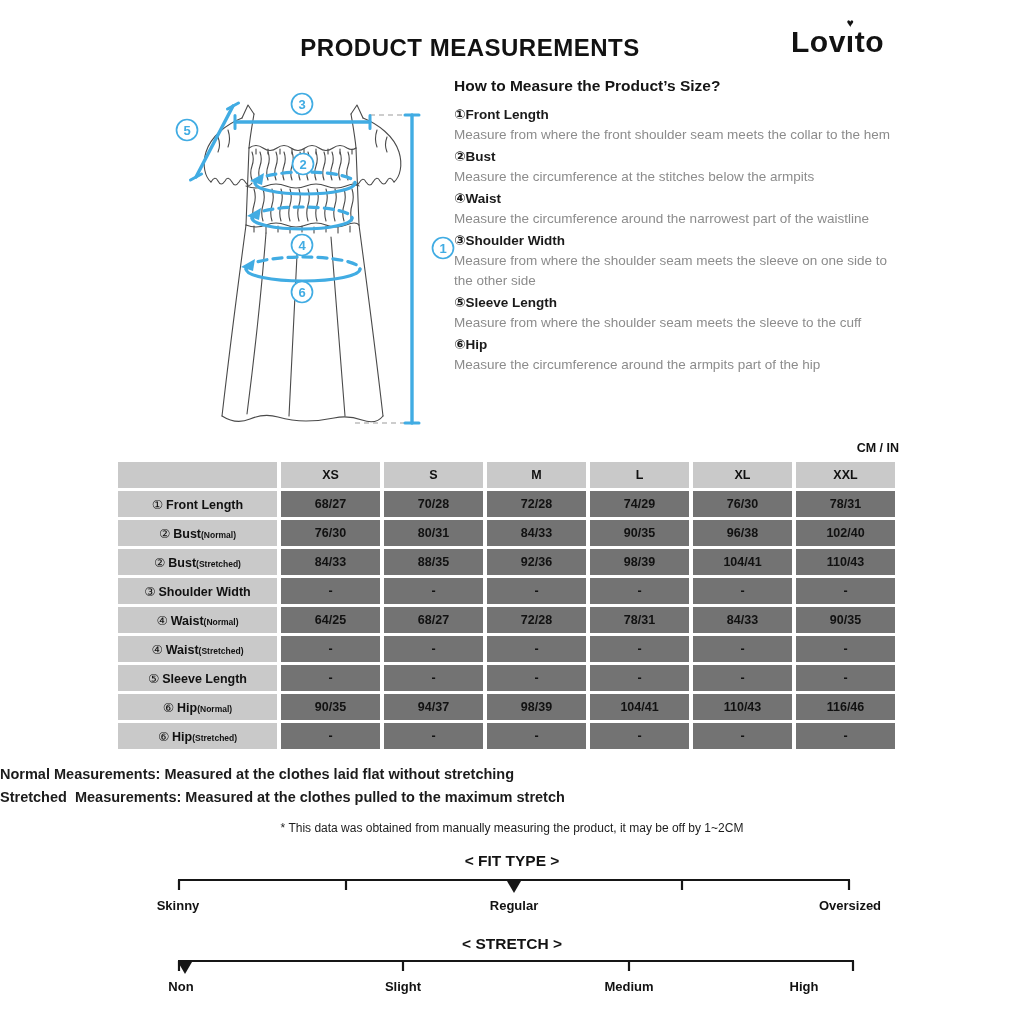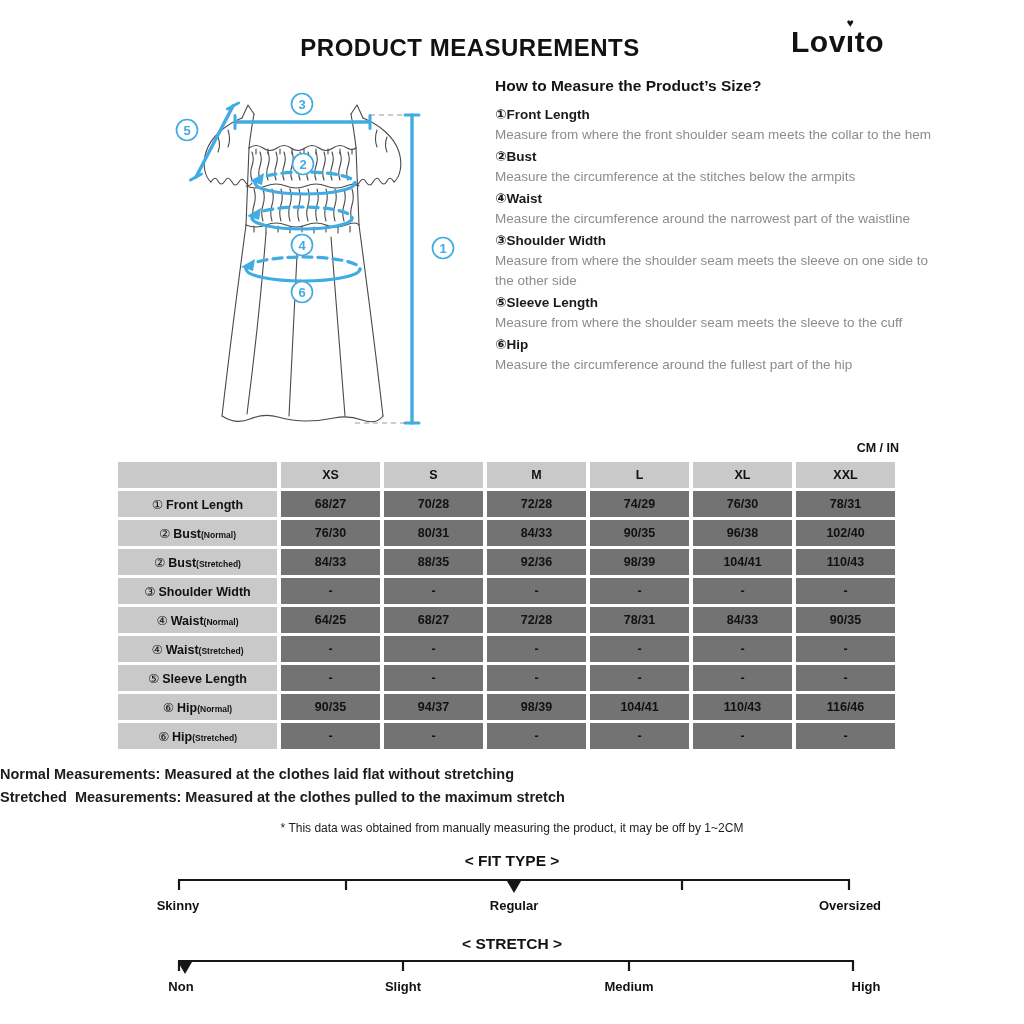--- a/index.html
+++ b/index.html
@@ -8,21 +8,21 @@
   .page { position:relative; width:1024px; height:1024px; background:#fff; overflow:hidden; }
   .abs { position:absolute; }
 
   
   .title { top:34px; left:0; width:940px; text-align:center; font-size:24px; font-weight:800; letter-spacing:0.5px; color:#121212; }
   .brand { top:25px; left:791px; font-size:30px; font-weight:800; letter-spacing:0.5px; color:#121212; }
   .brand .i-wrap { position:relative; display:inline-block; }
   .brand .heart { position:absolute; left:50%; top:-8px; transform:translateX(-50%); font-size:12px; line-height:12px; }
 
   
-  .howto { top:77px; left:495px; width:438px; }
+  .howto { top:77px; left:454px; width:438px; }
   .howto h2 { margin:0 0 9px 0; font-size:15.5px; font-weight:700; color:#151515; }
   .mi { margin:0; }
   .mi-name { font-size:13.5px; font-weight:700; line-height:20px; color:#1a1a1a; }
   .mi-desc { font-size:13.5px; color:#8c8c8c; line-height:20px; margin:0 0 1px 0; }
   .circ { font-family:"DejaVu Sans",sans-serif; }
 
   
   .unit { top:441px; left:114px; width:785px; text-align:right; font-size:12.5px; font-weight:700; }
   table.sizes { position:absolute; top:459px; left:114px; border-collapse:separate; border-spacing:4px 3px; }
   table.sizes td { height:26px; font-size:12.5px; font-weight:700; text-align:center; padding:0; color:#111; }
@@ -158,21 +158,21 @@
     <div class="mi">
       <div class="mi-name"><span class="circ">③</span><span>Shoulder Width</span></div>
       <p class="mi-desc">Measure from where the shoulder seam meets the sleeve on one side to the other side</p>
     </div>
     <div class="mi">
       <div class="mi-name"><span class="circ">⑤</span><span>Sleeve Length</span></div>
       <p class="mi-desc">Measure from where the shoulder seam meets the sleeve to the cuff</p>
     </div>
     <div class="mi">
       <div class="mi-name"><span class="circ">⑥</span><span>Hip</span></div>
-      <p class="mi-desc">Measure the circumference around the fullest part of the hip</p>
+      <p class="mi-desc">Measure the circumference around the armpits part of the hip</p>
     </div>
   </div>
 
   <div class="abs unit">CM / IN</div>
 
   <table class="sizes">
     <tbody>
         <tr>
       <td class="corner"></td>
       <td class="colhead val" style="background:#c9c9c9">XS</td>
@@ -282,15 +282,15 @@
 
   <div class="abs scale-title stretch-title">&lt; STRETCH &gt;</div>
   <svg class="abs scale" style="top:959px; left:178px;" width="676" height="18">
     <path d="M0 2 H676" stroke="#161616" stroke-width="2.2" fill="none"></path>
     <path d="M1 2 V12 M225 2 V12 M451 2 V12 M675 2 V12" stroke="#161616" stroke-width="2.2" fill="none"></path>
     <polygon points="0,3 14,3 7,15" fill="#161616"></polygon>
   </svg>
   <span class="abs scale-label" style="top:979px; left:181px;">Non</span>
   <span class="abs scale-label" style="top:979px; left:403px;">Slight</span>
   <span class="abs scale-label" style="top:979px; left:629px;">Medium</span>
-  <span class="abs scale-label" style="top:979px; left:866px;">High</span>
+  <span class="abs scale-label" style="top:979px; left:804px;">High</span>
 
 </div>
 
 </body></html>

